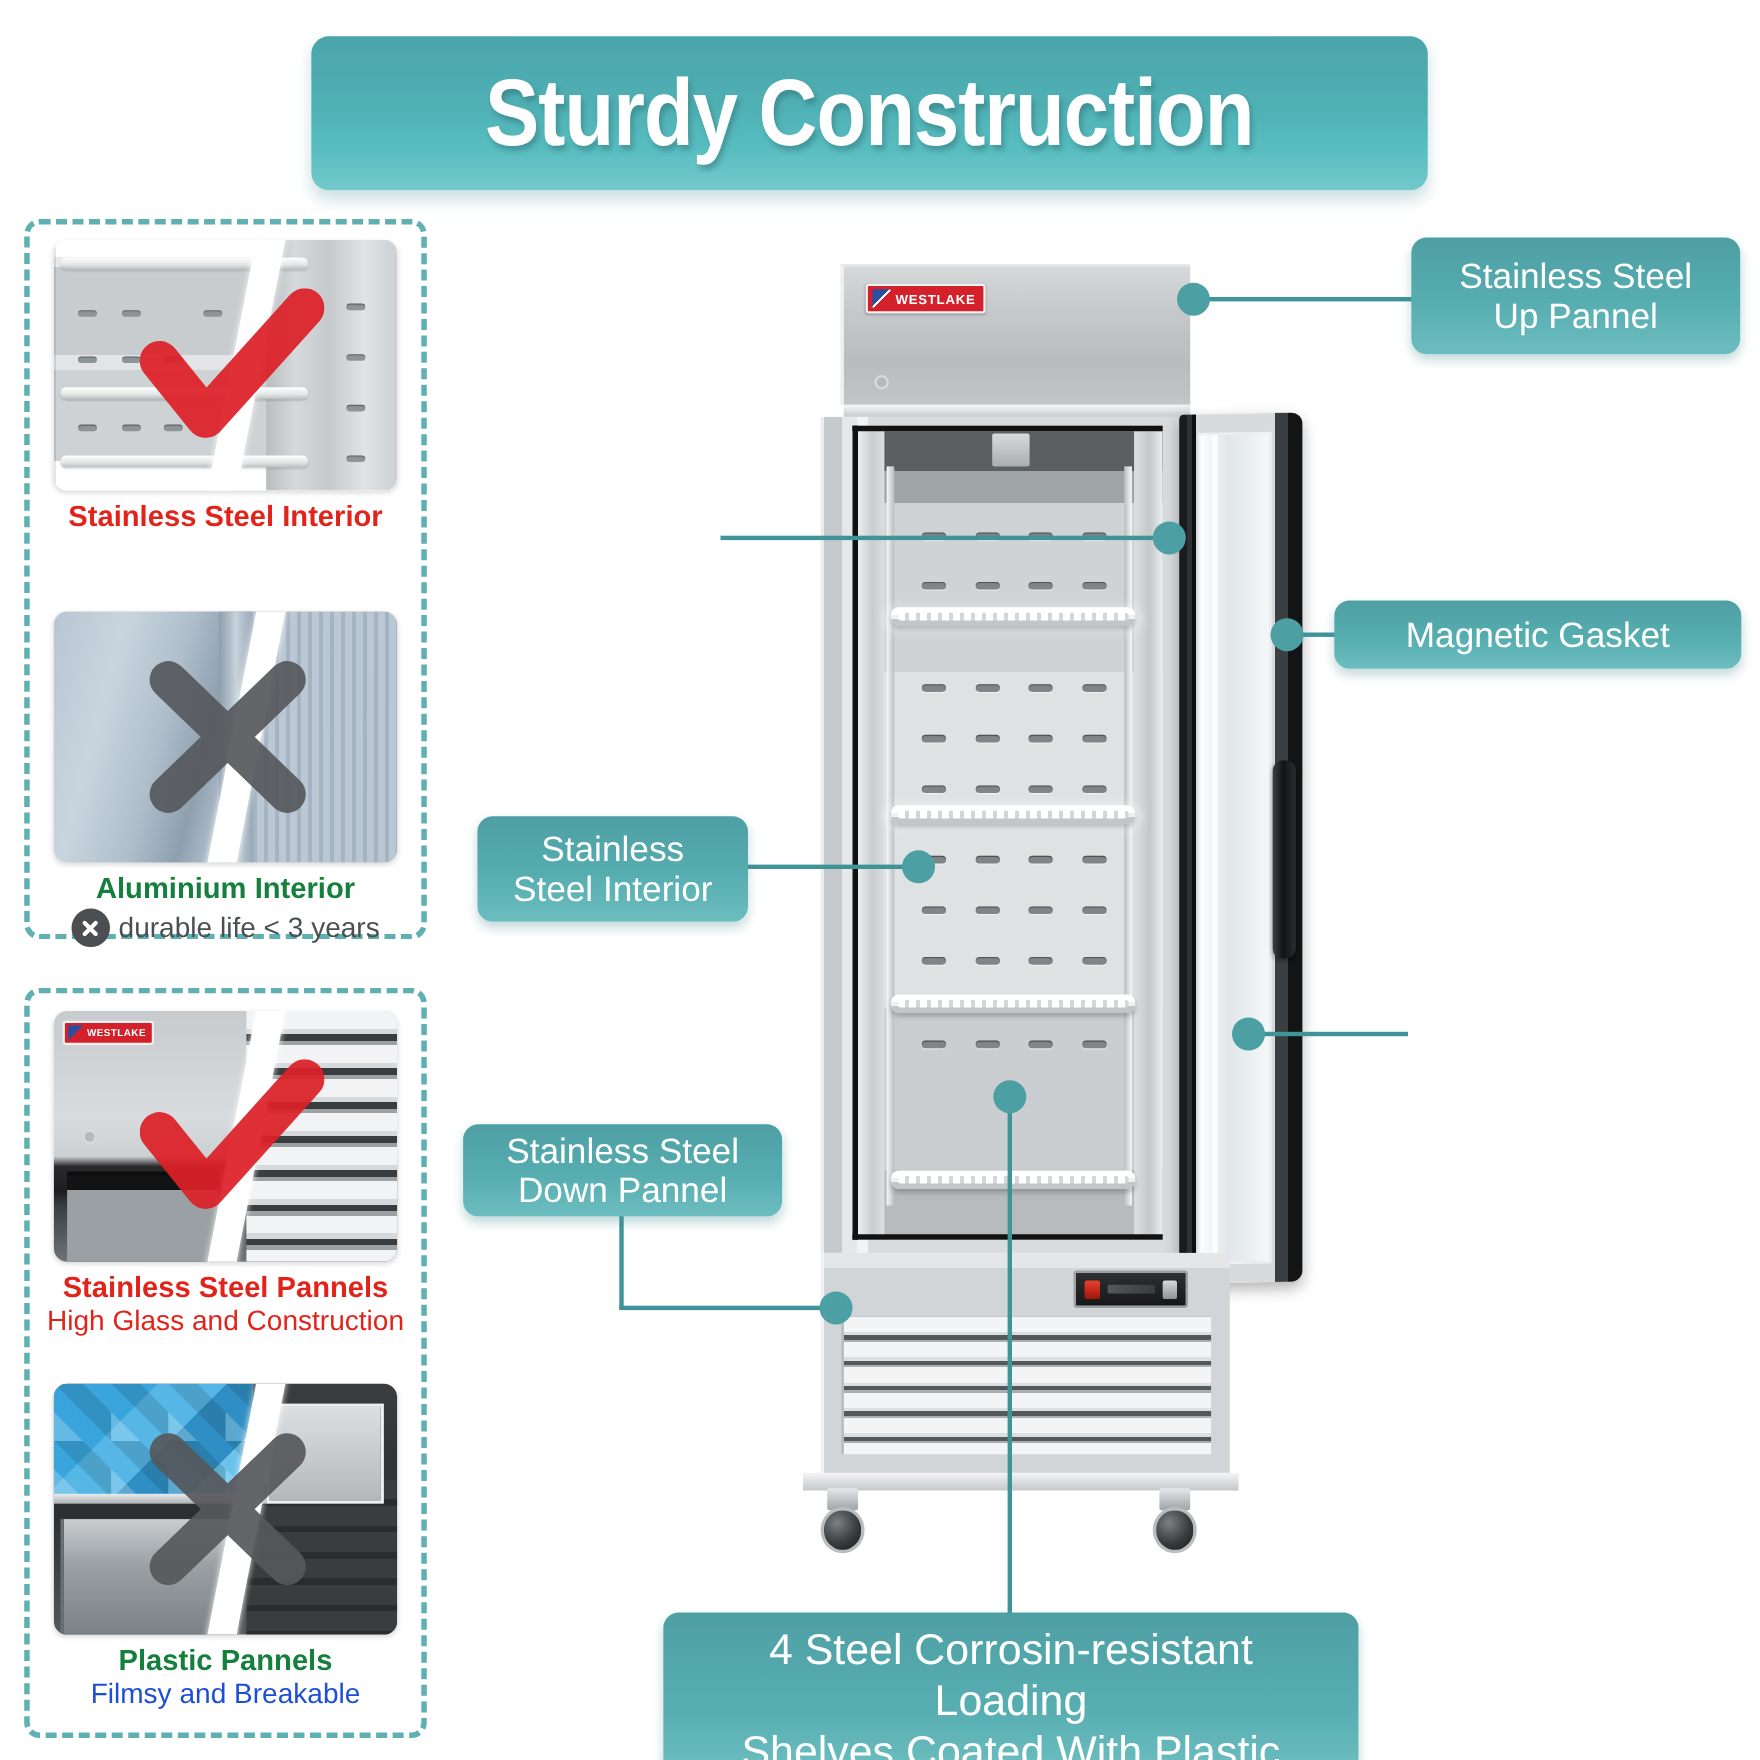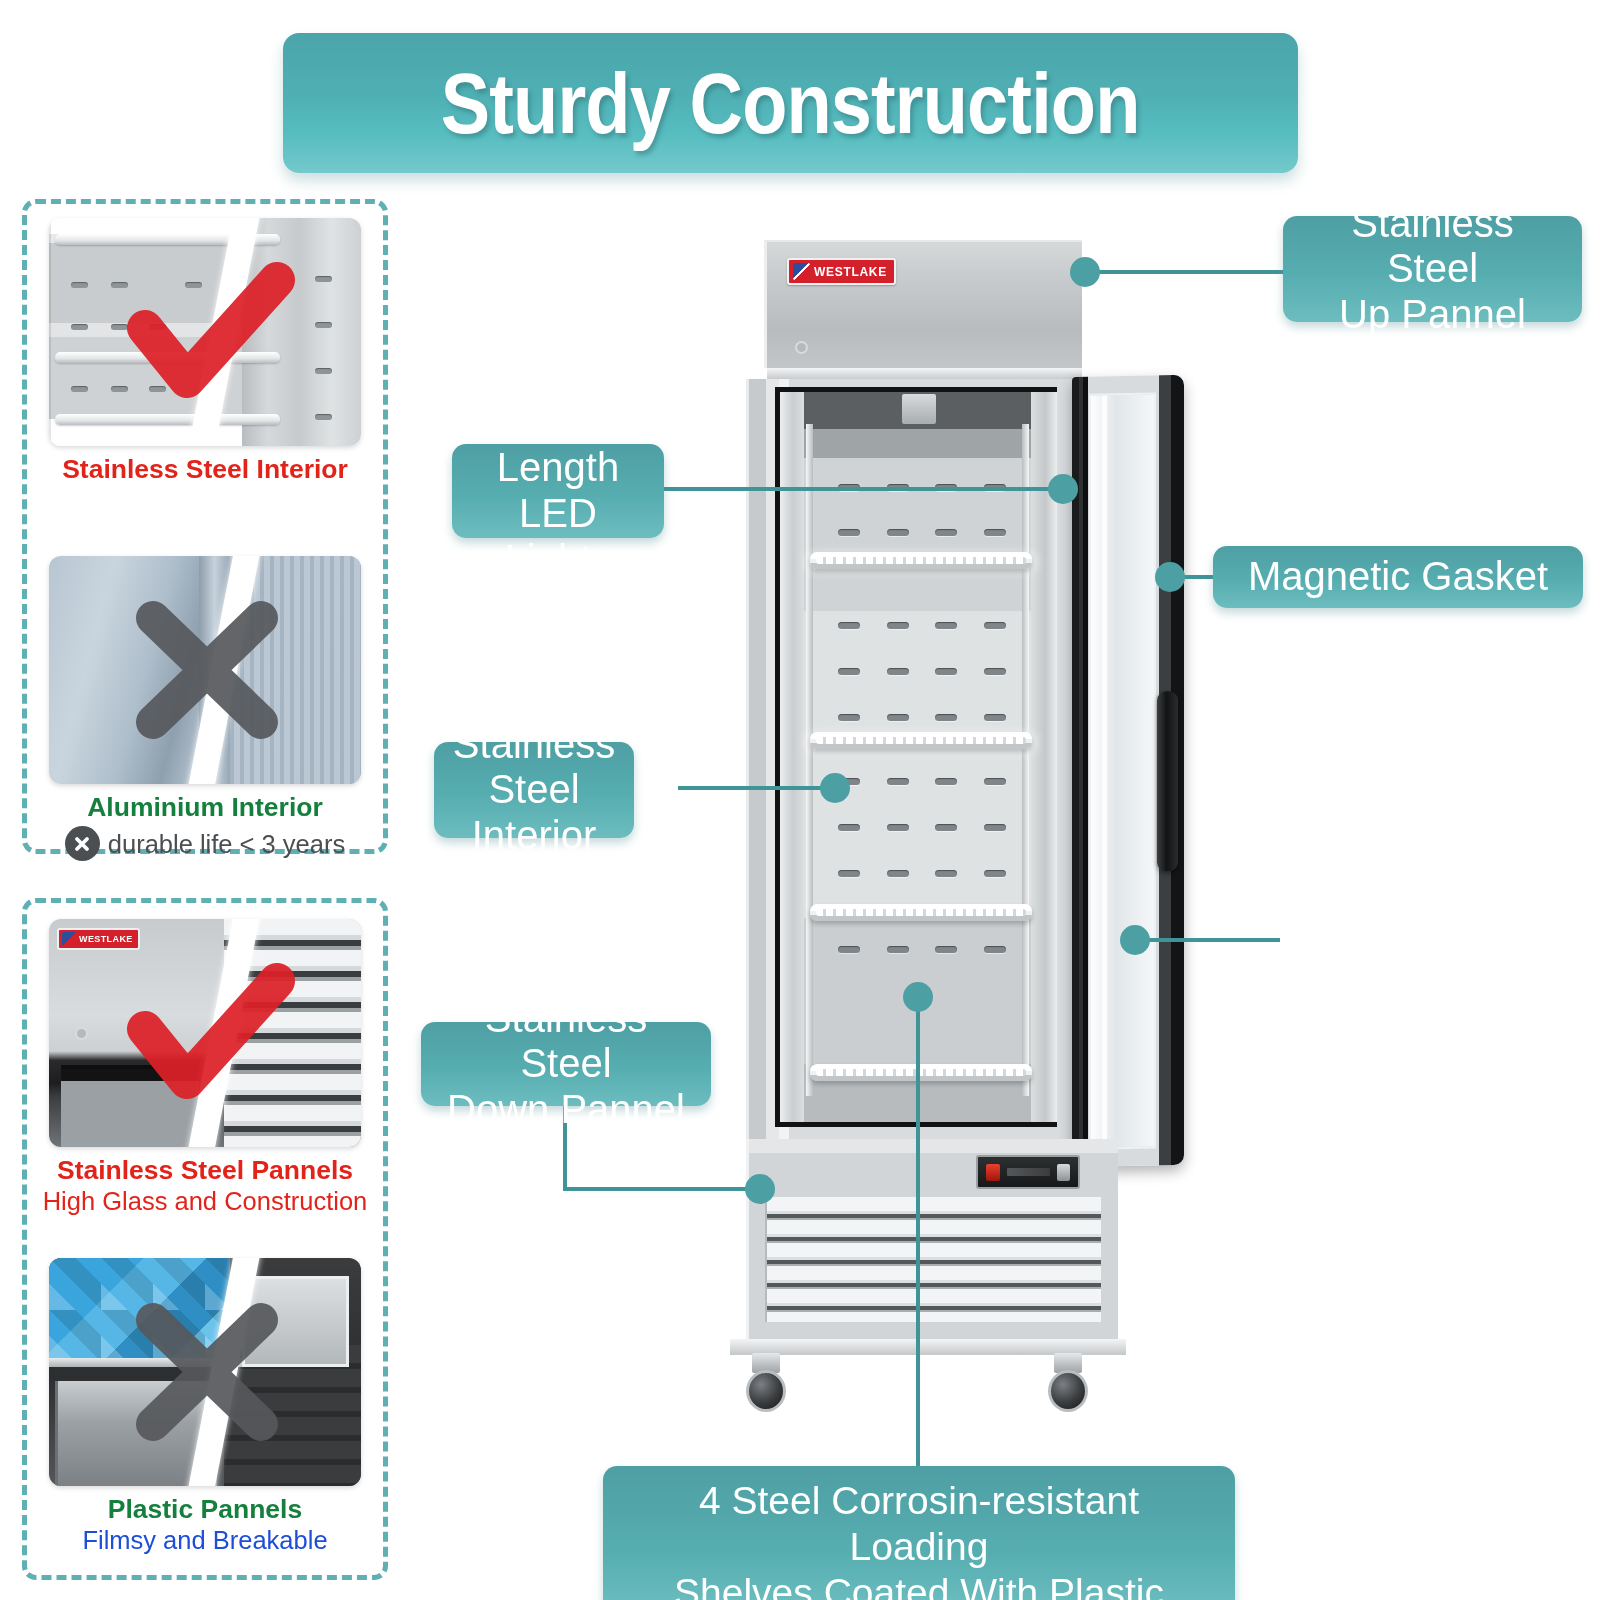--- a/index.html
+++ b/index.html
@@ -298,21 +298,21 @@
   
   .callout {
     position:absolute;
     background: linear-gradient(180deg,#4e9fa3 0%, #56adb0 55%, #6dbdbf 100%);
     border-radius: 14px;
     color:#ffffff;
     display:flex; align-items:center; justify-content:center;
     text-align:center;
     padding: 10px 20px;
     box-shadow: 0 5px 10px rgba(80,140,145,.33);
-    font-size: 40px; line-height: 1.14;
+    font-size: 32px; line-height: 1.14;
     white-space: pre-line;
   }
 
   .lead { position:absolute; background:#3f9498; }
   .lead.h { height: 4px; }
   .lead.v { width: 4px; }
   .dot {
     position:absolute; width:30px; height:30px; border-radius:50%;
     background:#4ca0a4;
   }
@@ -537,26 +537,24 @@
 
   <div class="lead h" style="left:1170px; top:575px; width:70px;"></div>
   <div class="dot" style="left:1155px; top:562px;"></div>
   <div class="callout" style="left:1213px; top:546px; width:370px; height:62px;">Magnetic Gasket</div>
 
   <div class="lead h" style="left:1145px; top:938px; width:135px;"></div>
   <div class="dot" style="left:1120px; top:925px;"></div>
 
   <div class="lead h" style="left:655px; top:487px; width:418px;"></div>
   <div class="dot" style="left:1048px; top:474px;"></div>
-  <div class="callout" style="left:452px; top:444px; width:212px; height:94px;">Full Length
-LED Lights</div>
 
   <div class="lead h" style="left:678px; top:786px; width:165px;"></div>
   <div class="dot" style="left:820px; top:773px;"></div>
-  <div class="callout" style="left:434px; top:742px; width:200px; height:96px;">Stainless
+  <div class="callout" style="left:434px; top:742px; width:246px; height:96px;">Stainless
 Steel Interior</div>
 
   <div class="lead v" style="left:563px; top:1104px; height:86px;"></div>
   <div class="lead h" style="left:563px; top:1187px; width:198px;"></div>
   <div class="dot" style="left:745px; top:1174px;"></div>
   <div class="callout" style="left:421px; top:1022px; width:290px; height:84px;">Stainless Steel
 Down Pannel</div>
 
   <div class="lead v" style="left:916px; top:995px; height:474px;"></div>
   <div class="dot" style="left:903px; top:982px;"></div>

